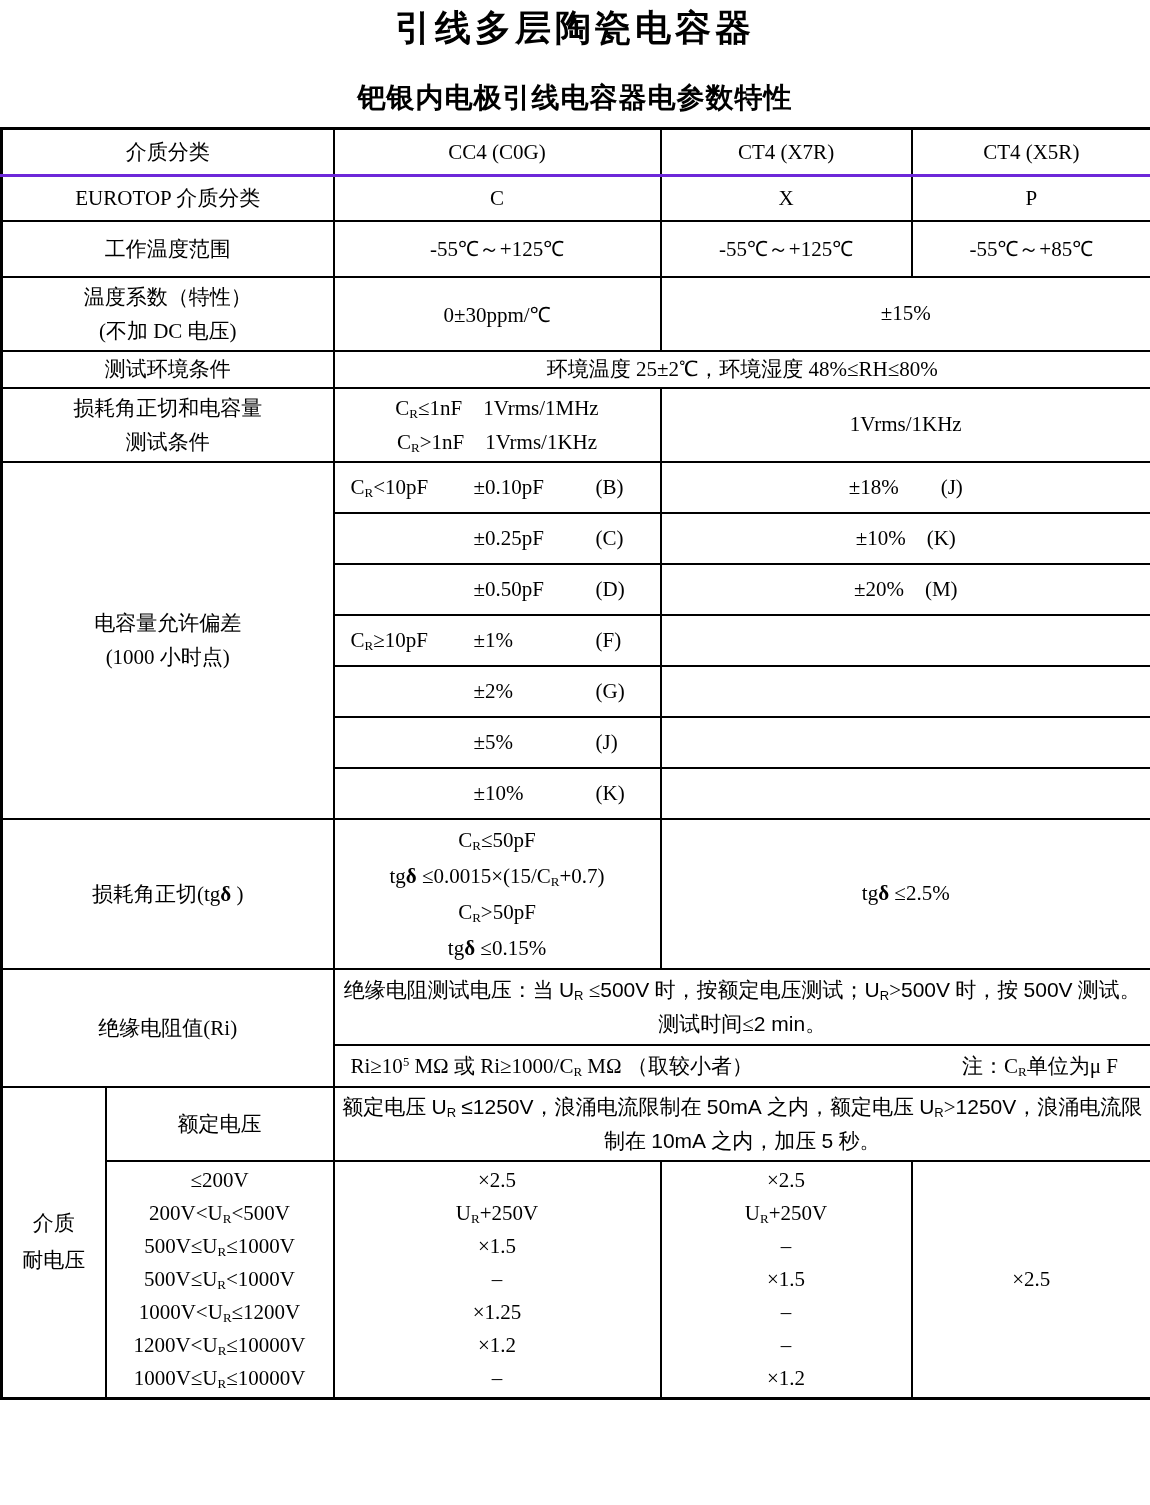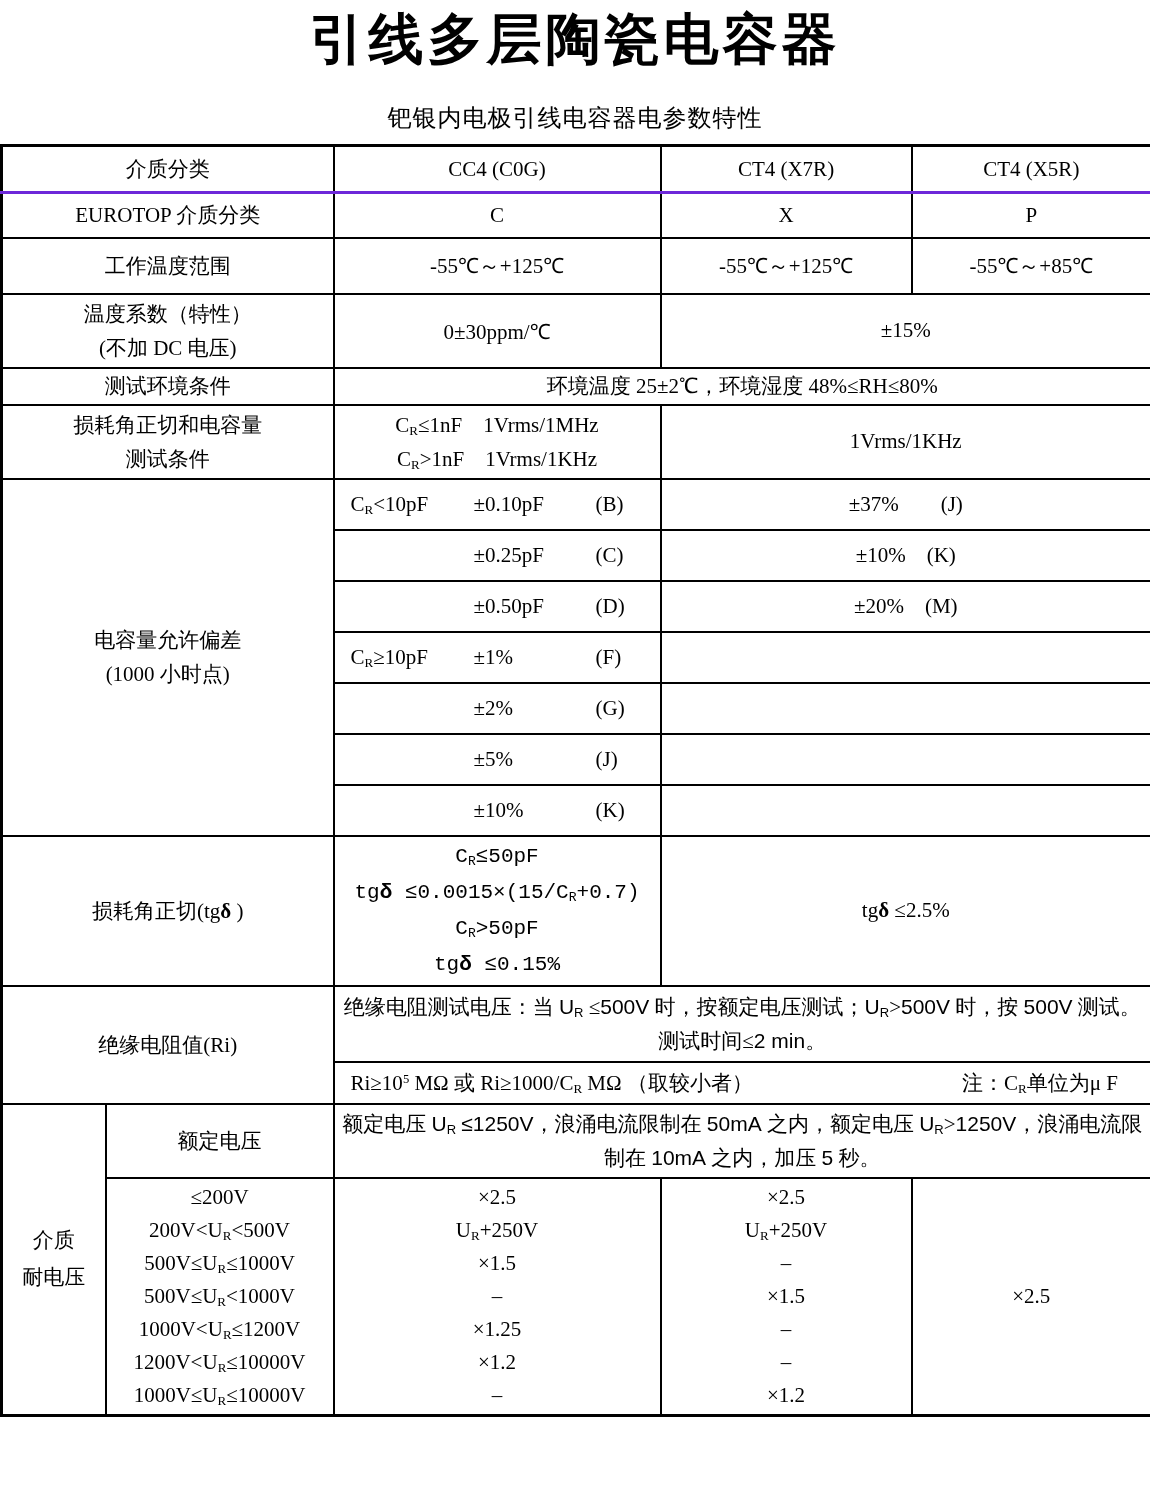--- a/index.html
+++ b/index.html
@@ -1,28 +1,28 @@
 <!DOCTYPE html>
 <html><head>
 <meta charset="utf-8">
 <style>
   html,body{margin:0;padding:0;background:#fff;color:#000;}
   body{width:1150px;height:1505px;font-family:"Liberation Serif",serif;}
   .title{text-align:center;margin:6px 0 0 0;font-family:"Liberation Sans",sans-serif;
-         font-weight:bold;font-size:55px;letter-spacing:4px;line-height:1.2;}
+         font-weight:bold;font-size:36px;letter-spacing:4px;line-height:1.2;}
   .subtitle{text-align:center;margin:30px 0 10px 0;font-family:"Liberation Sans",sans-serif;
-         font-weight:normal;font-size:24px;letter-spacing:1px;}
+         font-weight:bold;font-size:28px;letter-spacing:1px;}
   table.spec{border-collapse:collapse;table-layout:fixed;width:1150px;border:3px solid #000;}
   table.spec td{border:2px solid #000;font-size:21px;text-align:center;vertical-align:middle;
          padding:2px 4px;overflow:hidden;}
   tr.r-header td{border-bottom:3px solid #6d28d9;}
   .ml{white-space:pre-wrap;}
   .left{text-align:left;padding-left:12px;}
   .lh34{line-height:34px;}
-  .lh36{line-height:36px;font-family:Liberation Mono, monospace;}
+  .lh36{line-height:36px;}
   .lh33{line-height:33px;}
   .lh37{line-height:37px;}
   .vtop{vertical-align:top;padding-top:4px;}
   sub{font-size:0.62em;line-height:0;vertical-align:-0.2em;}
   sup{font-size:0.6em;line-height:0;vertical-align:0.55em;}
   .b{font-weight:bold;}
   .sans{font-family:"Liberation Sans",sans-serif;}
   .tol-row{display:flex;align-items:flex-start;padding-left:12px;}
   .t-cond{width:123px;text-align:left;flex:none;}
   .t-val{width:122px;text-align:left;flex:none;}
@@ -94,21 +94,21 @@
   <tr class="rt">
     <td colspan="2" rowspan="7" class="ml lh34"><span>电容量允许偏差
 (1000 小时点)</span></td>
     <td>
           <div class="tol-row">
             <span class="t-cond"><span>C</span><sub class="sub">R</sub><span>&lt;10pF</span></span>
             <span class="t-val"><span>±0.10pF</span></span>
             <span class="t-code"><span>(B)</span></span>
           </div>
         </td>
-    <td colspan="2" class="ml"><span>±37%　　(J)</span></td>
+    <td colspan="2" class="ml"><span>±18%　　(J)</span></td>
   </tr>
   <tr class="rt">
     <td>
           <div class="tol-row">
             <span class="t-cond"><span></span></span>
             <span class="t-val"><span>±0.25pF</span></span>
             <span class="t-code"><span>(C)</span></span>
           </div>
         </td>
     <td colspan="2" class="ml"><span>±10%　(K)</span></td>

